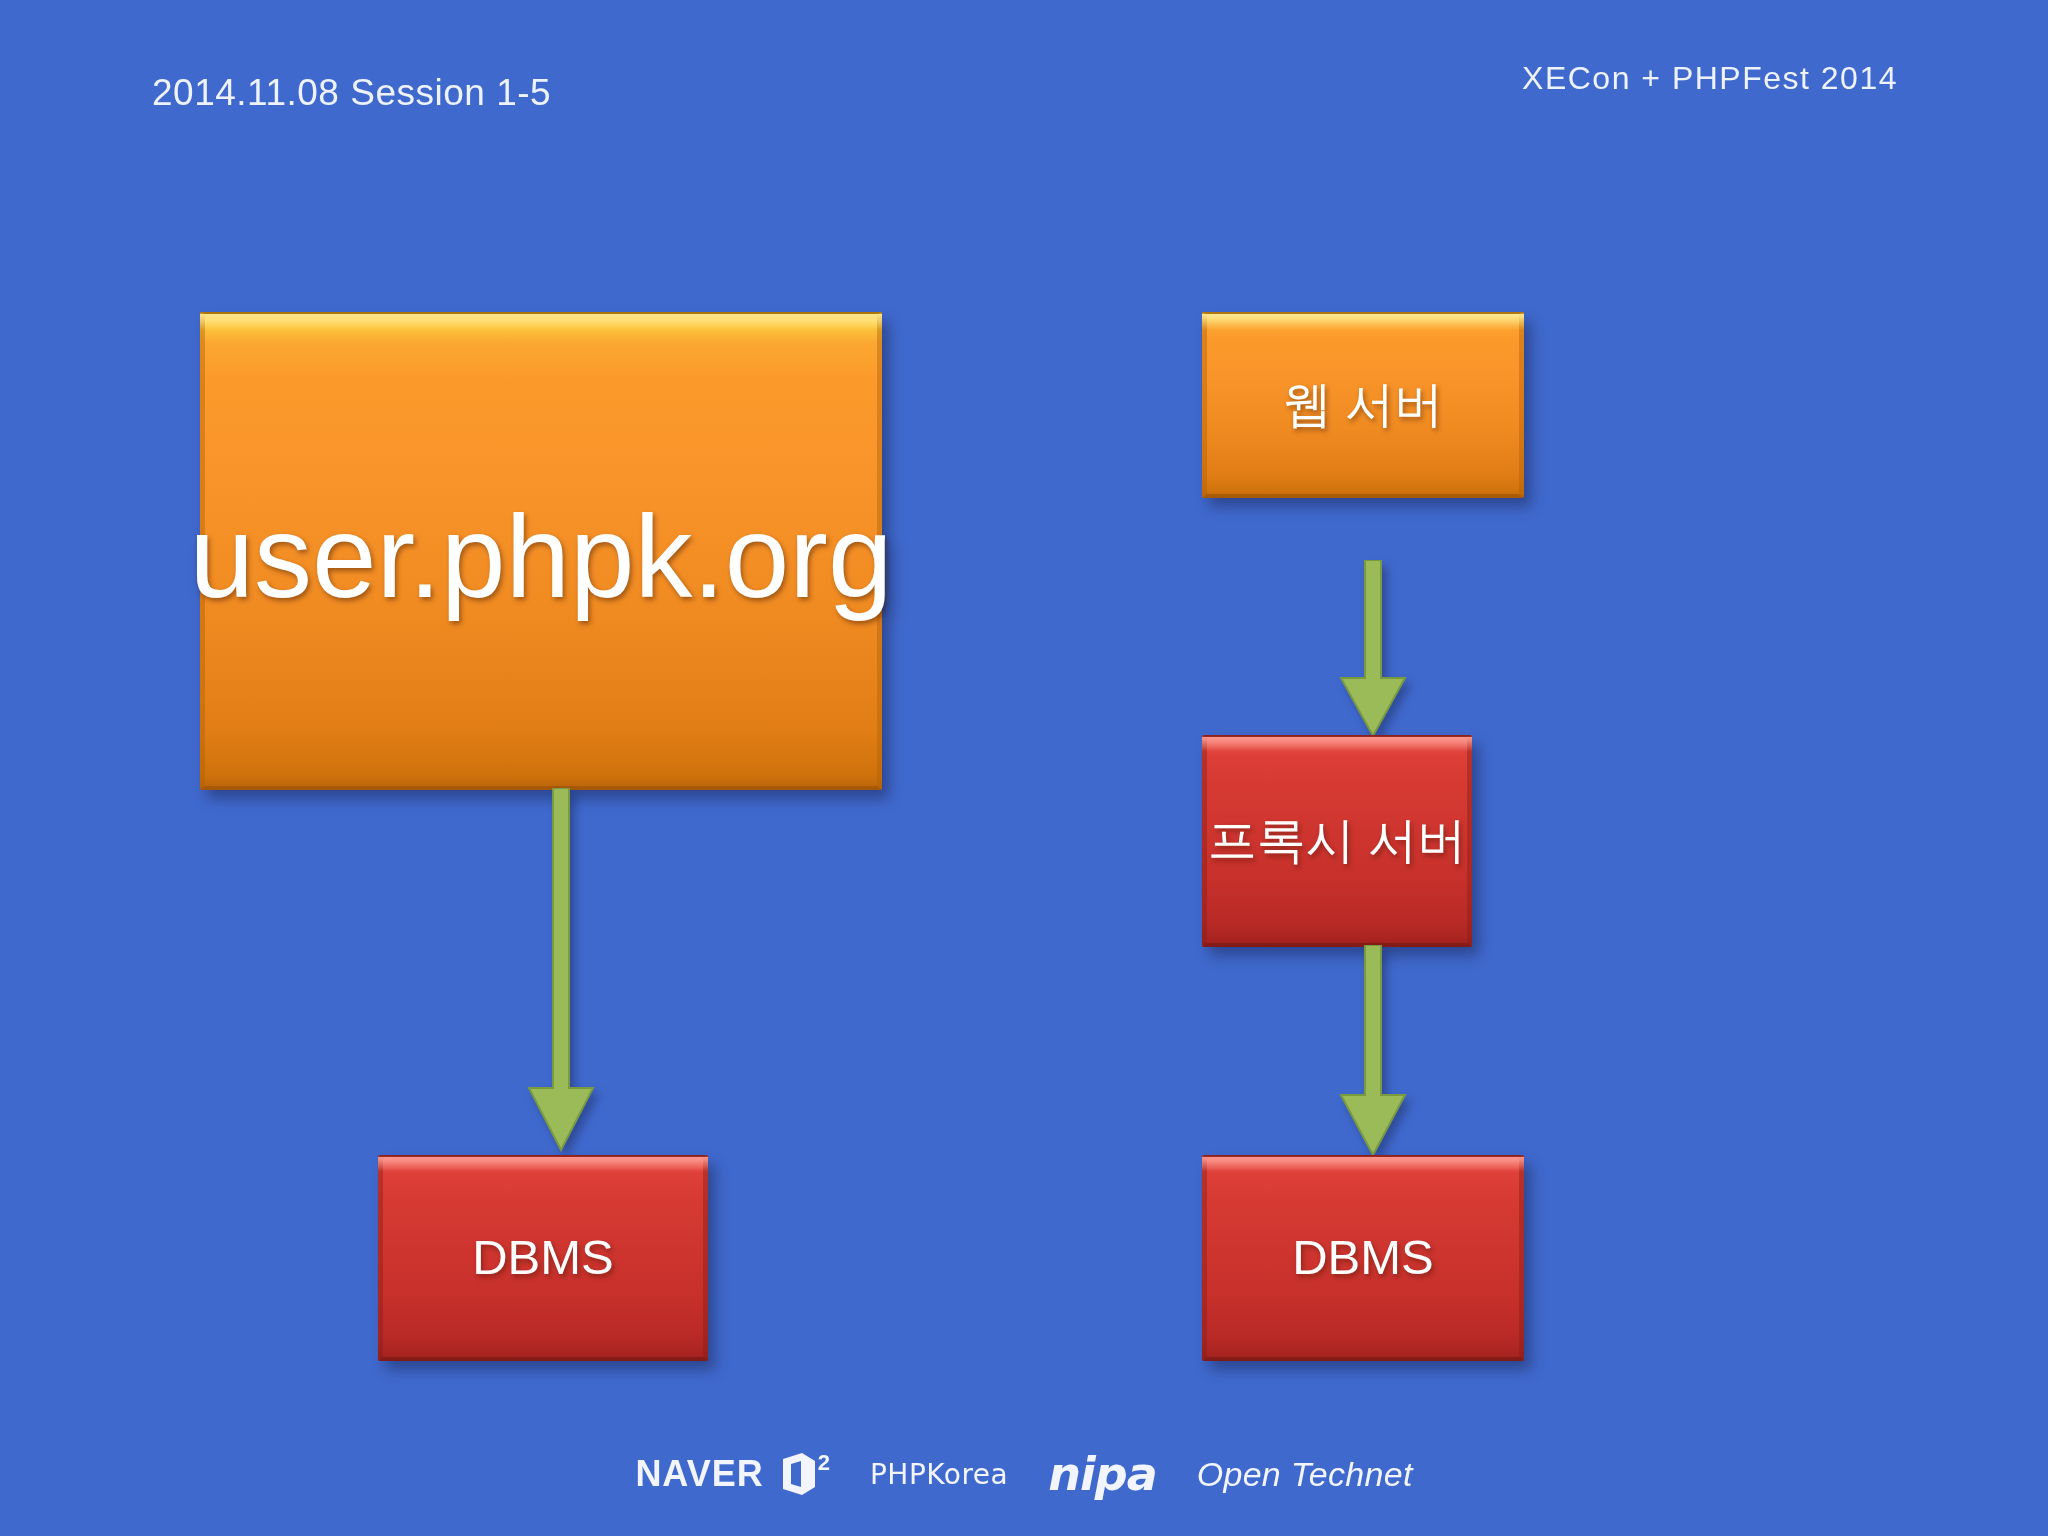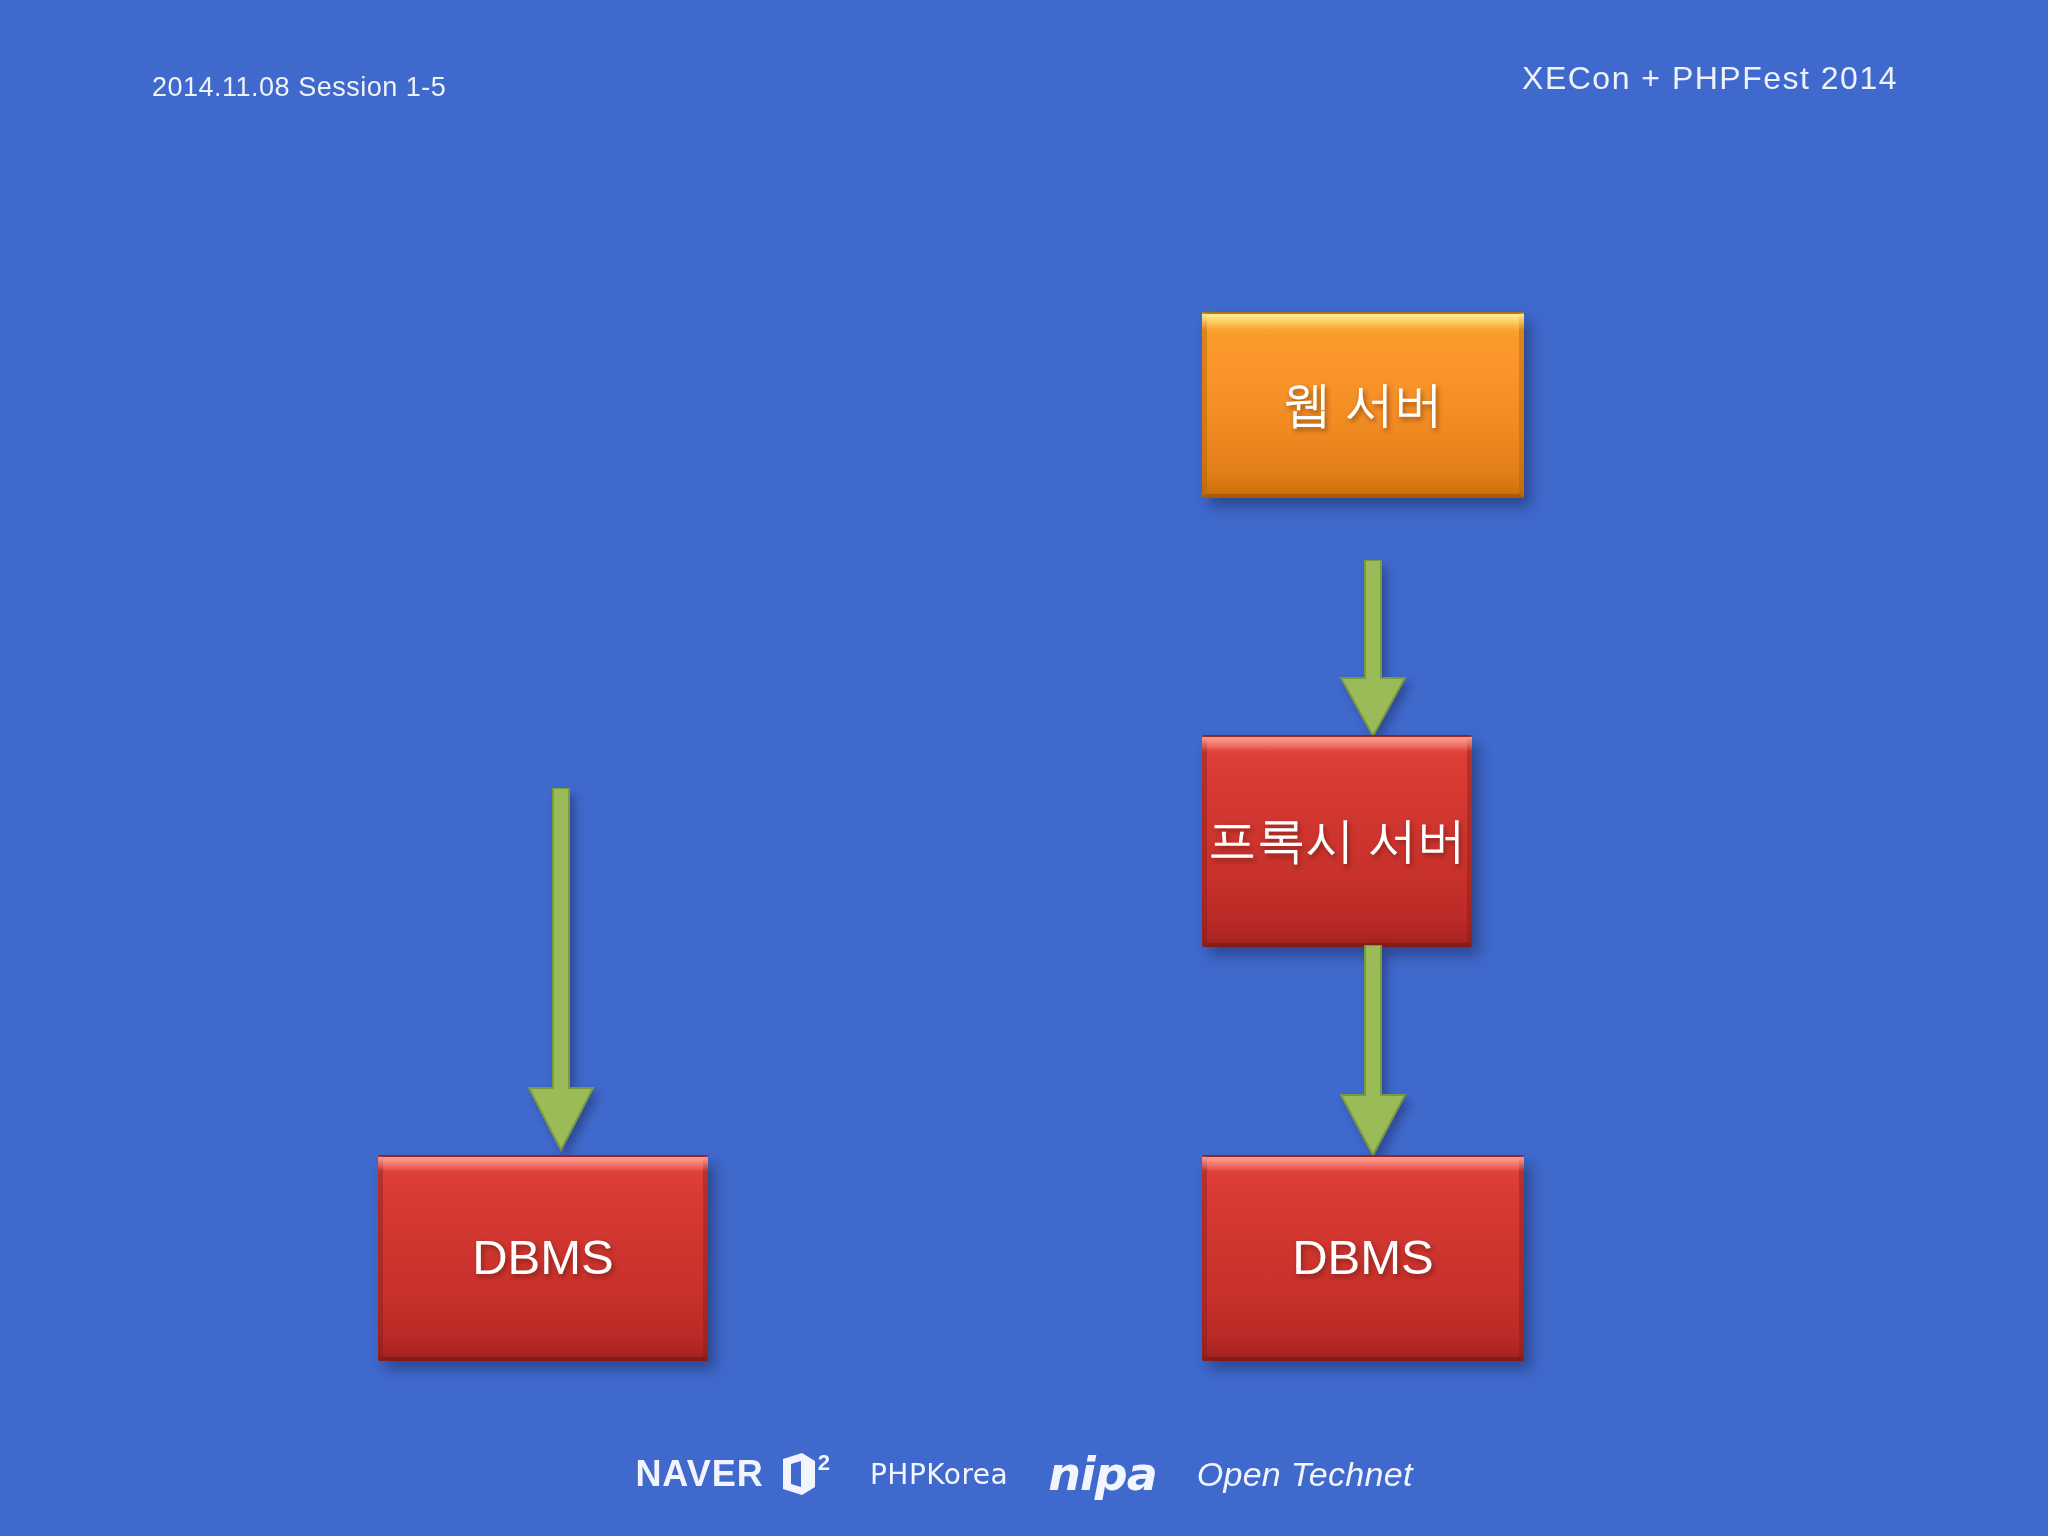--- a/index.html
+++ b/index.html
@@ -22,21 +22,21 @@
     top: 0;
     left: 0;
     right: 0;
     height: 150px;
   }
   .hdr-left {
     position: absolute;
     left: 152px;
     top: 72px;
     color: #eef2fb;
-    font-size: 27px;
+    font-size: 37px;
     letter-spacing: 0.5px;
     white-space: nowrap;
     text-align: right;
   }
   .hdr-right {
     position: absolute;
     right: 150px;
     top: 60px;
     color: #eef2fb;
     font-size: 32px;
@@ -226,20 +226,24 @@
 </head>
 <body>
 
 <div class="slide">
 
   <div class="hdr">
     <div class="hdr-left">2014.11.08 Session 1-5</div>
     <div class="hdr-right">XECon + PHPFest 2014</div>
   </div>
 
+  <div class="box orange" id="box-main">
+    <span class="face"></span>
+    <span class="label">user.phpk.org</span>
+  </div>
 
   <div class="arrow" id="arrow-main-dbms">
     <svg viewBox="0 0 96 376" width="96" height="376" aria-hidden="true">
       <path d="M40 0 H56 V300 H80 L48 362 L16 300 H40 Z" fill="#9BBB59" stroke="#7A9A3F" stroke-width="2"></path>
     </svg>
   </div>
 
   <div class="box red" id="box-dbms-l">
     <span class="face"></span>
     <span class="label">DBMS</span>

